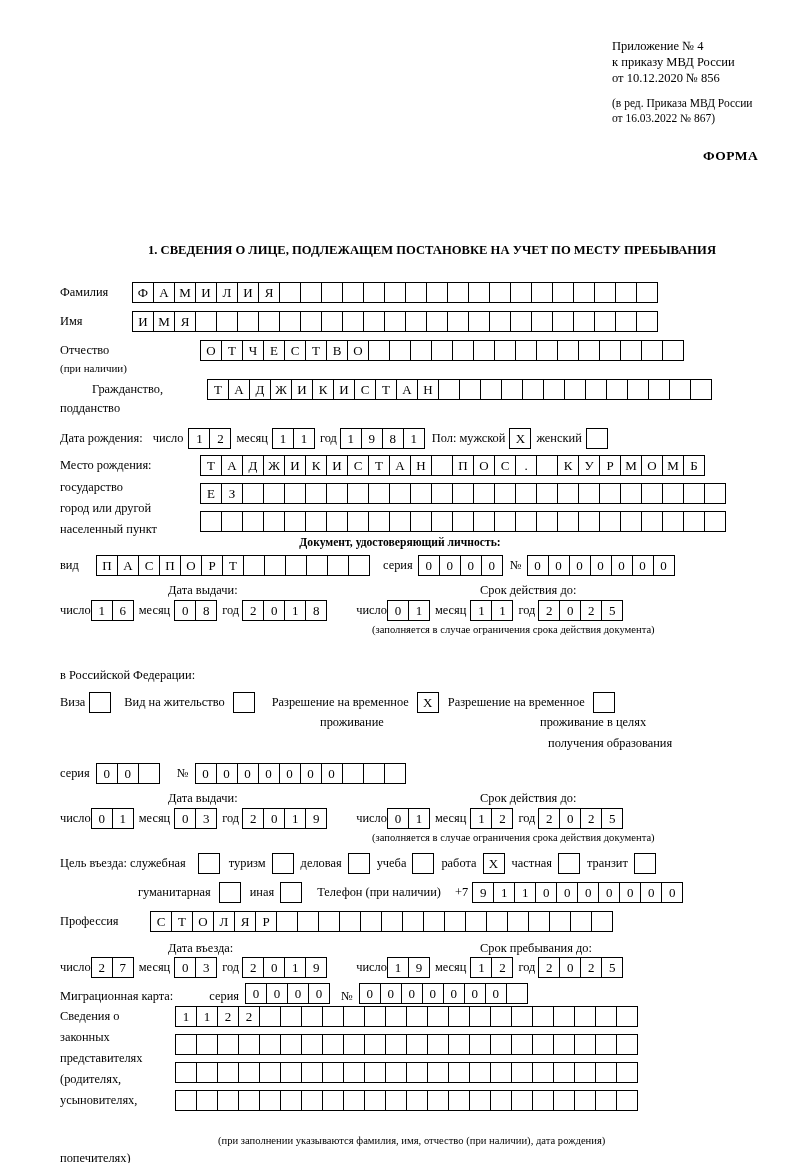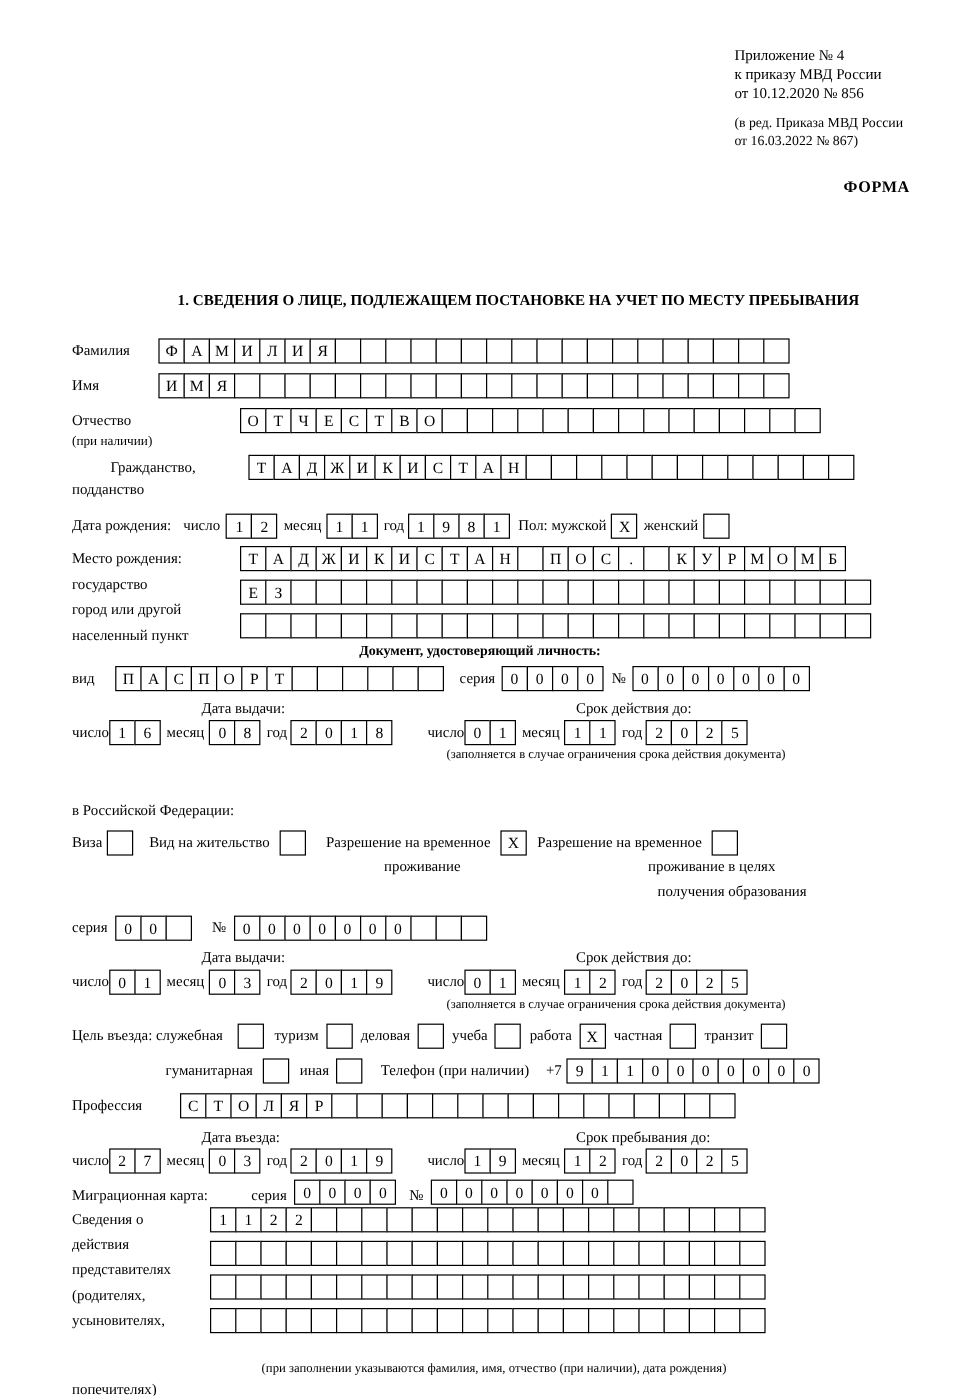--- a/index.html
+++ b/index.html
@@ -676,21 +676,21 @@
         <span class="b">0</span>
         <span class="b">0</span>
         <span class="b">0</span>
         <span class="b">0</span>
         <span class="b">0</span>
         <span class="b"></span>
       </span>
   </div>
 
   <div style="position:absolute;left:60px;top:1009px;" class="lbl">Сведения о</div>
-  <div style="position:absolute;left:60px;top:1030px;" class="lbl">действия</div>
+  <div style="position:absolute;left:60px;top:1030px;" class="lbl">законных</div>
   <div style="position:absolute;left:60px;top:1051px;" class="lbl">представителях</div>
   <div style="position:absolute;left:60px;top:1072px;" class="lbl">(родителях,</div>
   <div style="position:absolute;left:60px;top:1093px;" class="lbl">усыновителях,</div>
   <div style="position:absolute;left:60px;top:1151px;" class="lbl">попечителях)</div>
 
   <div class="row" style="left:175px;top:1006px;">
       <span class="boxes" id="lr1">
         <span class="b">1</span>
         <span class="b">1</span>
         <span class="b">2</span>

